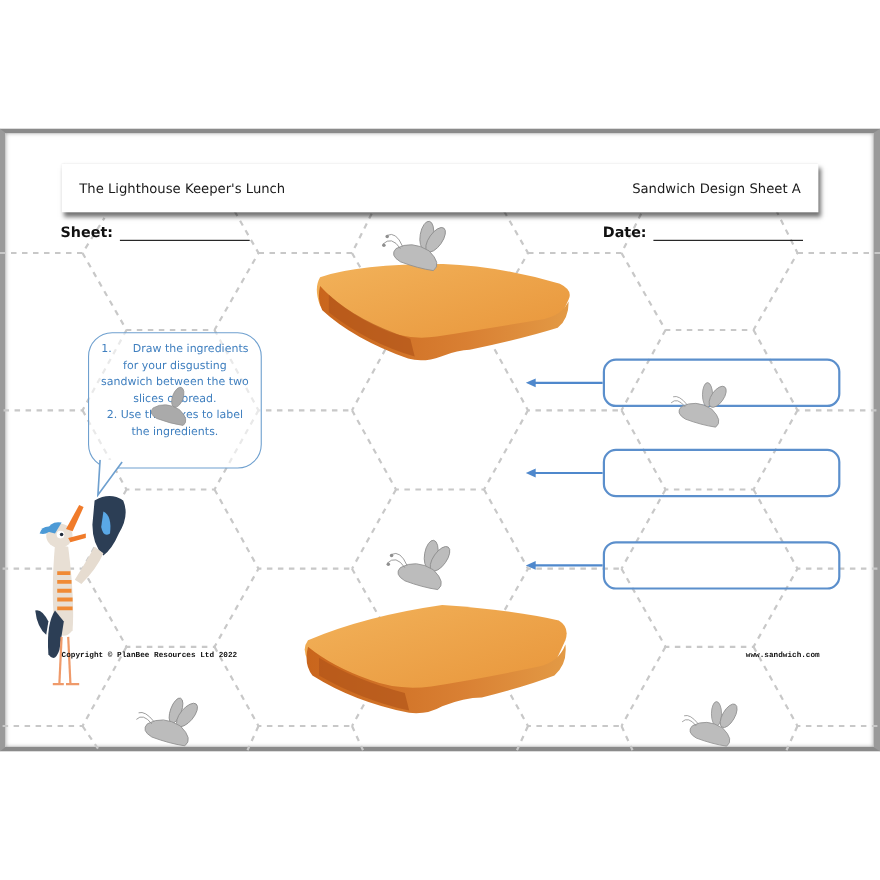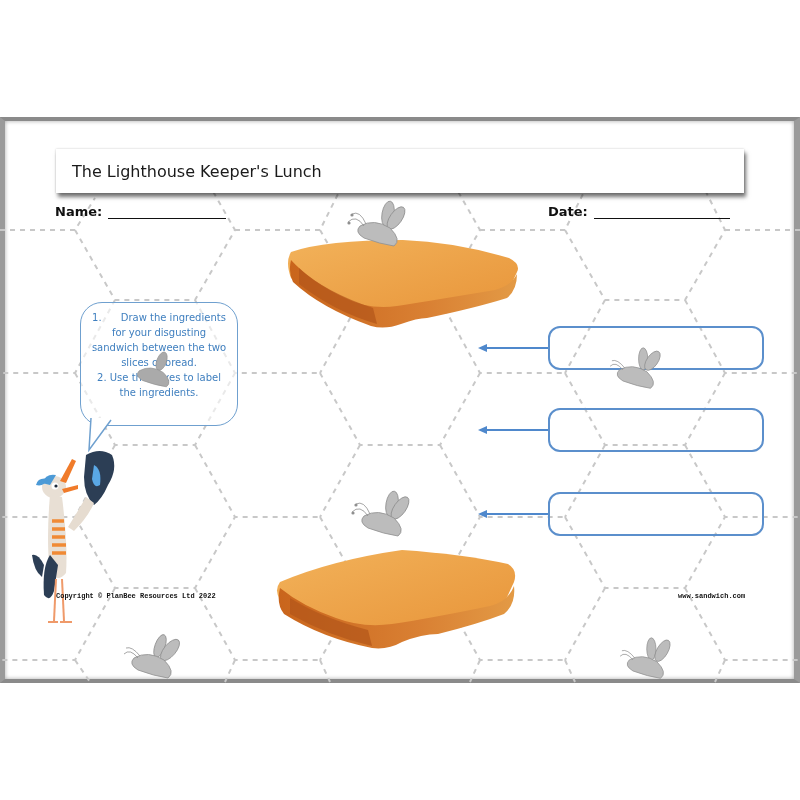--- a/index.html
+++ b/index.html
@@ -10,21 +10,21 @@
     border-top:4px solid #8a8a8a; border-bottom:4px solid #8a8a8a;
     border-left:5px solid #9a9a9a; border-right:6px solid #9a9a9a;
     box-shadow: inset 0 0 4px rgba(0,0,0,0.35);
   }
   .hexgrid { position:absolute; left:0; top:0; width:800px; height:800px; pointer-events:none; }
   .banner {
     position:absolute; left:56px; top:149px; width:688px; height:44px;
     background:#ffffff; box-shadow: 2px 4px 4px rgba(0,0,0,0.55), 0 0 2px rgba(0,0,0,0.2);
     display:flex; align-items:center; justify-content:space-between; box-sizing:border-box; padding:0 16px 0 16px;
   }
-  .banner span { font-family:"DejaVu Sans", sans-serif; font-size:16px; color:#1a1a1a;text-align:right; }
+  .banner span { font-family:"DejaVu Sans", sans-serif; font-size:12px; color:#1a1a1a;text-align:right; }
   .fieldrow { position:absolute; top:204px; font-family:"DejaVu Sans", sans-serif; font-weight:bold; font-size:13px; color:#111; display:flex; align-items:flex-end; }
   .fieldrow .line { display:inline-block; border-bottom:1.5px solid #111; height:12px; margin-left:6px; }
   .toast { position:absolute; }
   .labelbox {
     position:absolute; left:548px; width:216px; height:44px; box-sizing:border-box;
     border:2px solid #5b8fcc; border-radius:12px; background:transparent;
   }
   .arrow { position:absolute; left:478px; width:70px; height:10px; }
   .bubble {
     position:absolute; left:80px; top:302px; width:158px; height:124px; box-sizing:border-box;
@@ -77,24 +77,25 @@
     <path d="M360,588 L320,660"></path>
     <path d="M440,588 L480,660 L565,660"></path>
     <path d="M605,588 L565,660"></path>
     <path d="M685,588 L725,660 L800,660"></path>
     <path d="M75,660 L90,682 M235,660 L225,682 M320,660 L330,682 M480,660 L470,682 M565,660 L575,682 M725,660 L715,682"></path>
   </g>
 </svg>
 
 <div class="banner">
   <span>The Lighthouse Keeper's Lunch</span>
+  <span>Sandwich Design Sheet A</span>
 </div>
 
 <div class="fieldrow" style="left:55px;">
-  <span>Name:</span>
+  <span>Sheet:</span>
   <span class="line" style="width:118px;"></span>
 </div>
 <div class="fieldrow" style="left:548px;">
   <span>Date:</span>
   <span class="line" style="width:136px;"></span>
 </div>
 
 <svg class="toast" style="left:285px; top:238px;" width="240" height="96" viewBox="0 0 240 96">
   <defs>
     <linearGradient id="tt1" x1="0" y1="0" x2="1" y2="1">

